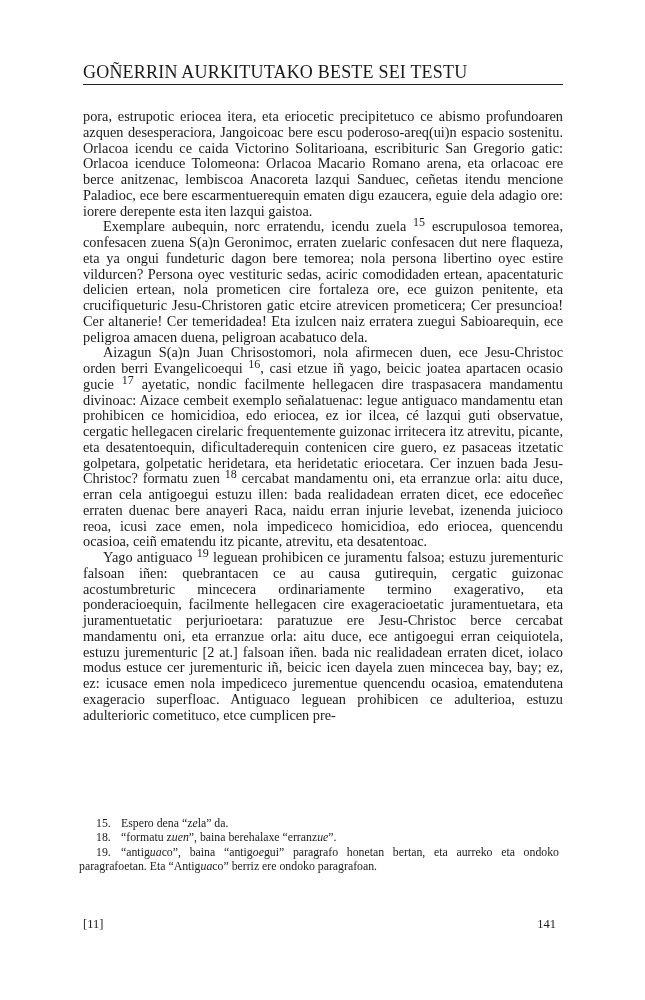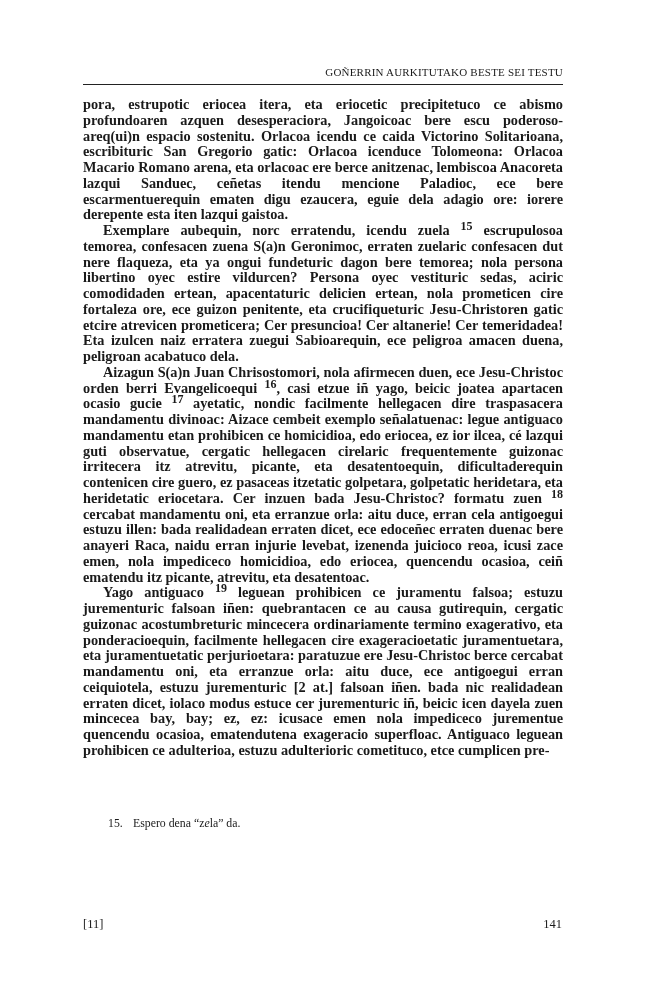--- a/index.html
+++ b/index.html
@@ -1,46 +1,48 @@
 <!DOCTYPE html>
 <html><head>
   <meta charset="utf-8">
   <style>
     html, body { margin: 0; padding: 0; background: #ffffff; }
     body { width: 645px; height: 1000px; position: relative; overflow: hidden;
       font-family: "DejaVu Serif", "Liberation Serif", serif; color: #1a1a1a; }
     .page { position: absolute; left: 83px; top: 64px; width: 480px; }
-    .running-head { text-align: right; font-family: "Liberation Serif", serif;
-      font-size: 11px; letter-spacing: 0.2px; line-height: 16px; height: 16px; }
+    .running-head { text-align: left; font-family: "Liberation Serif", serif;
+      font-size: 18px; letter-spacing: 0.2px; line-height: 16px; height: 16px; }
     .head-rule { border: 0; border-top: 1px solid #222; margin: 4px 0 0 0; height: 0; }
-    .body-text { margin-top: 12px; font-family: "Liberation Serif", serif;
-      font-size: 14.3px; line-height: 15.75px; text-align: justify; font-weight: bold; }
+    .body-text { margin-top: 24px; font-family: "Liberation Serif", serif;
+      font-size: 14.3px; line-height: 15.75px; text-align: justify; }
     .body-text p { margin: 0; hyphens: none; }
     .body-text p.indent { text-indent: 20px; }
     sup.fn { font-size: 12px; vertical-align: 5px; line-height: 0; }
-    .footnotes { position: absolute; left: 91px; top: 816px; width: 480px;
+    .footnotes { position: absolute; left: 79px; top: 816px; width: 480px;
       font-family: "Liberation Serif", serif; font-size: 11.8px; line-height: 14.3px; text-align: justify; }
     .footnotes .fn-item { margin: 0; text-indent: 17px; }
     .footnotes .fn-num { display: inline-block; width: 25px; text-indent: 0; }
     .footnotes i { font-style: italic; }
     .folio-left { position: absolute; left: 83px; top: 917px; font-family: "Liberation Serif", serif; font-size: 12.5px; }
-    .folio-right { position: absolute; right: 83px; top: 917px; font-family: "Liberation Serif", serif; font-size: 12.5px; }
+    .folio-right { position: absolute; right: 89px; top: 917px; font-family: "Liberation Serif", serif; font-size: 12.5px; }
   </style>
 </head>
 <body>
 
 <div class="page">
   <div class="running-head">GOÑERRIN AURKITUTAKO BESTE SEI TESTU</div>
   <hr class="head-rule">
   <div class="body-text" id="body-text">
       <p><span>pora, estrupotic eriocea itera, eta eriocetic precipitetuco ce abismo profundoaren azquen desesperaciora, Jangoicoac bere escu poderoso-areq(ui)n espacio sostenitu. Orlacoa icendu ce caida Victorino Solitarioana, escribituric San Gregorio gatic: Orlacoa icenduce Tolomeona: Orlacoa Macario Romano arena, eta orlacoac ere berce anitzenac, lembiscoa Anacoreta lazqui Sanduec, ceñetas itendu mencione Paladioc, ece bere escarmentuerequin ematen digu ezaucera, eguie dela adagio ore: iorere derepente esta iten lazqui gaistoa.</span></p>
       <p class="indent"><span>Exemplare aubequin, norc erratendu, icendu zuela </span><sup class="fn">15</sup><span> escrupulosoa temorea, confesacen zuena S(a)n Geronimoc, erraten zuelaric confesacen dut nere flaqueza, eta ya ongui fundeturic dagon bere temorea; nola persona libertino oyec estire vildurcen? Persona oyec vestituric sedas, aciric comodidaden ertean, apacentaturic delicien ertean, nola prometicen cire fortaleza ore, ece guizon penitente, eta crucifiqueturic Jesu-Christoren gatic etcire atrevicen prometicera; Cer presuncioa! Cer altanerie! Cer temeridadea! Eta izulcen naiz erratera zuegui Sabioarequin, ece peligroa amacen duena, peligroan acabatuco dela.</span></p>
       <p class="indent"><span>Aizagun S(a)n Juan Chrisostomori, nola afirmecen duen, ece Jesu-Christoc orden berri Evangelicoequi </span><sup class="fn">16</sup><span>, casi etzue iñ yago, beicic joatea apartacen ocasio gucie </span><sup class="fn">17</sup><span> ayetatic, nondic facilmente hellegacen dire traspasacera mandamentu divinoac: Aizace cembeit exemplo señalatuenac: legue antiguaco mandamentu etan prohibicen ce homicidioa, edo eriocea, ez ior ilcea, cé lazqui guti observatue, cergatic hellegacen cirelaric frequentemente guizonac irritecera itz atrevitu, picante, eta desatentoequin, dificultaderequin contenicen cire guero, ez pasaceas itzetatic golpetara, golpetatic heridetara, eta heridetatic eriocetara. Cer inzuen bada Jesu-Christoc? formatu zuen </span><sup class="fn">18</sup><span> cercabat mandamentu oni, eta erranzue orla: aitu duce, erran cela antigoegui estuzu illen: bada realidadean erraten dicet, ece edoceñec erraten duenac bere anayeri Raca, naidu erran injurie levebat, izenenda juicioco reoa, icusi zace emen, nola impediceco homicidioa, edo eriocea, quencendu ocasioa, ceiñ ematendu itz picante, atrevitu, eta desatentoac.</span></p>
       <p class="indent"><span>Yago antiguaco </span><sup class="fn">19</sup><span> leguean prohibicen ce juramentu falsoa; estuzu jurementuric falsoan iñen: quebrantacen ce au causa gutirequin, cergatic guizonac acostumbreturic mincecera ordinariamente termino exagerativo, eta ponderacioequin, facilmente hellegacen cire exageracioetatic juramentuetara, eta juramentuetatic perjurioetara: paratuzue ere Jesu-Christoc berce cercabat mandamentu oni, eta erranzue orla: aitu duce, ece antigoegui erran ceiquiotela, estuzu jurementuric [2 at.] falsoan iñen. bada nic realidadean erraten dicet, iolaco modus estuce cer jurementuric iñ, beicic icen dayela zuen mincecea bay, bay; ez, ez: icusace emen nola impediceco jurementue quencendu ocasioa, ematendutena exageracio superfloac. Antiguaco leguean prohibicen ce adulterioa, estuzu adulterioric cometituco, etce cumplicen pre-</span></p>
     </div>
 </div>
 
 <div class="footnotes" id="footnotes">
     <div class="fn-item"><span class="fn-num">15.</span><span>Espero dena “z</span><i>e</i><span>la” da.</span></div>
+    <div class="fn-item"><span class="fn-num">18.</span><span>“formatu z</span><i>uen</i><span>”, baina berehalaxe “erranz</span><i>ue</i><span>”.</span></div>
+    <div class="fn-item"><span class="fn-num">19.</span><span>“antig</span><i>ua</i><span>co”, baina “antig</span><i>oe</i><span>gui” paragrafo honetan bertan, eta aurreko eta ondoko paragrafoetan. Eta “Antig</span><i>ua</i><span>co” berriz ere ondoko paragrafoan.</span></div>
   </div>
 
 <div class="folio-left">[11]</div>
 <div class="folio-right">141</div>
 
 </body></html>

